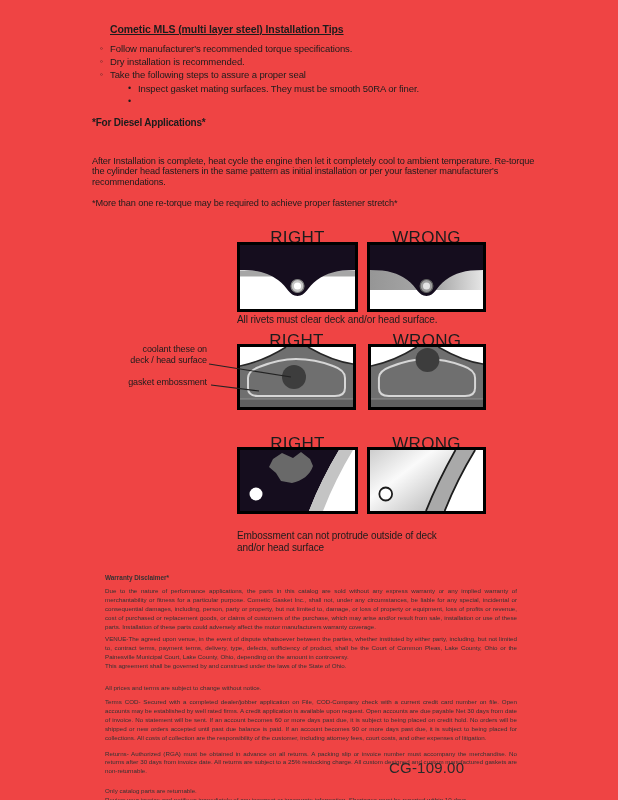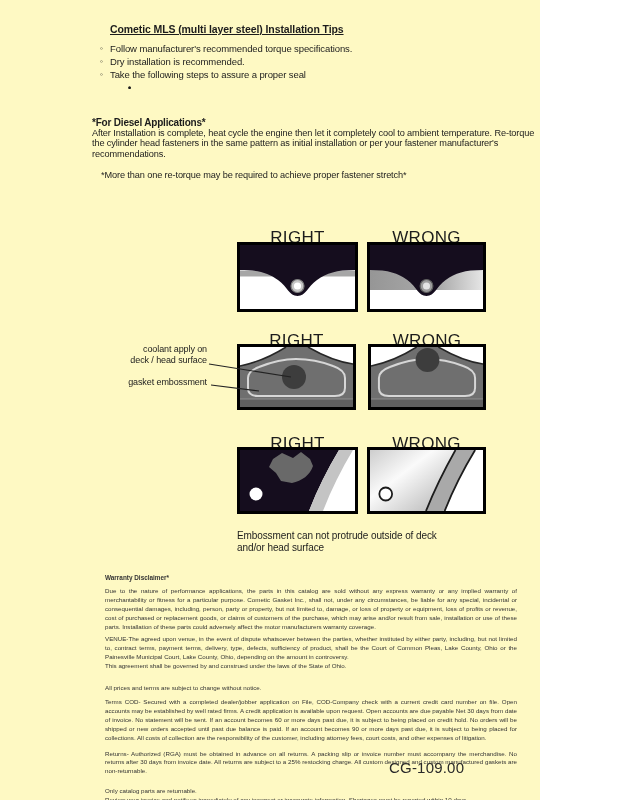--- a/index.html
+++ b/index.html
@@ -1,36 +1,36 @@
 <!DOCTYPE html>
 <html><head>
 <meta charset="utf-8">
 <style>
   html,body{margin:0;padding:0;background:#ffffff;}
   .page{
-    position:relative;width:540px;height:800px;background:#fef9c3;overflow:hidden;
+    position:relative;width:618px;height:800px;background:#ef4444;overflow:hidden;
     font-family:"Liberation Sans","DejaVu Sans",sans-serif;color:#222;
   }
   
   .title{
     position:absolute;left:110px;top:23px;font-size:10.5px;font-weight:bold;
     letter-spacing:-0.1px;text-decoration:underline;white-space:nowrap;color:#1c1c1c;
   }
   .bullets{position:absolute;left:100px;top:42px;width:460px;font-size:9.5px;letter-spacing:-0.1px;color:#1c1c1c;}
   .bullet-line{position:relative;line-height:13.2px;padding-left:10px;white-space:nowrap;}
   .bullet-line .mark{position:absolute;left:0;top:0;font-size:8px;}
   .bullet-line.sub{padding-left:38px;}
   .bullet-line.sub .mark{left:28px;font-size:9px;}
   
   .diesel{position:absolute;left:92px;top:117px;width:444px;color:#1c1c1c;}
   .diesel-h{font-size:10px;font-weight:bold;letter-spacing:-0.2px;line-height:11px;}
   .diesel p{margin:0;font-size:9.2px;line-height:10.3px;letter-spacing:-0.12px;}
   .diesel .p1{margin-top:6px;white-space:pre-line;}
-  .diesel .p2{margin-top:0;}
-  .diesel .note{margin-top:11px;margin-left:9px;}
+  .diesel .p2{margin-top:28px;}
+  .diesel .note{margin-top:11px;}
   
   .fig-label{position:absolute;font-size:17px;letter-spacing:0.3px;color:#1c1c1c;text-align:center;width:121px;}
   .fig-box{position:absolute;border:3px solid #000;background:#fff;box-sizing:border-box;}
   .fig-box svg{display:block;width:100%;height:100%;}
   .fig-caption{position:absolute;font-size:10px;color:#1c1c1c;letter-spacing:-0.1px;line-height:12.3px;white-space:pre-line;}
   .annot{position:absolute;font-size:9px;color:#1c1c1c;letter-spacing:-0.1px;text-align:right;line-height:10.8px;}
   .pointer-overlay{position:absolute;left:108px;top:342px;width:195px;height:58px;pointer-events:none;}
   
   .warranty{position:absolute;left:105px;top:574px;width:412px;color:#333;}
   .warranty .w-h{font-size:6.4px;font-weight:bold;margin:0 0 4px 0;}
@@ -57,20 +57,21 @@
     <div class="bullet-line">
       <span class="mark">◦</span>
       <span>Dry installation is recommended.</span>
     </div>
     <div class="bullet-line">
       <span class="mark">◦</span>
       <span>Take the following steps to assure a proper seal</span>
     </div>
     <div class="bullet-line sub">
       <span class="mark">•</span>
+      <span>Inspect gasket mating surfaces.  They must be smooth 50RA or finer.</span>
     </div>
     <div class="bullet-line sub">
       <span class="mark">•</span>
     </div>
   </div>
 
   <div class="diesel">
     <div class="diesel-h">*For Diesel Applications*</div>
     <p class="p2">After Installation is complete, heat cycle the engine then let it completely cool to ambient temperature. Re-torque the cylinder head fasteners in the same pattern as initial installation or per your fastener manufacturer's recommendations.</p>
     <p class="note">*More than one re-torque may be required to achieve proper fastener stretch*</p>
@@ -101,26 +102,27 @@
       </defs>
       <rect x="0" y="0" width="115" height="64" fill="#ffffff"></rect>
       <rect x="0" y="25" width="115" height="20" fill="url(#grayFade1)"></rect>
       <rect x="0" y="45" width="115" height="19" fill="#ffffff"></rect>
       <path d="M0,0 H115 V25 C96,25 87,28 77,35 C67,42 66,51 57.5,51 C49,51 48,42 38,35 C28,28 19,25 0,25 Z" fill="#150d1e"></path>
       <circle cx="57.5" cy="41" r="6.5" fill="#9d9d9d" stroke="#5e5e5e" stroke-width="1.2"></circle>
       <circle cx="57.5" cy="41" r="3.6" fill="#e4e4e4"></circle>
     </svg>
   </div>
 
+  <div class="fig-caption" style="left:237px;top:314px;">All rivets must clear deck and/or head surface.</div>
 
   <div class="fig-label" style="left:237px;top:331px;width:119px;">RIGHT</div>
   <div class="fig-label" style="left:368px;top:331px;width:118px;">WRONG</div>
 
   <div class="annot" style="left:88px;top:344px;width:119px;">
-    <span>coolant apply on</span><br>
+    <span>coolant these on</span><br>
     <span>deck / head surface</span>
   </div>
   <div class="annot" style="left:88px;top:377px;width:119px;">
     <span>gasket embossment</span>
   </div>
 
   <div class="fig-box" style="left:237px;top:344px;width:119px;height:66px;">
     <svg viewBox="0 0 113 60" preserveAspectRatio="none">
       <rect x="0" y="0" width="113" height="60" fill="#ffffff"></rect>
       <path d="M0,19 Q24,14 46,0 L68,0 Q92,14 113,17 L113,60 L0,60 Z" fill="#6f6f6f"></path>

